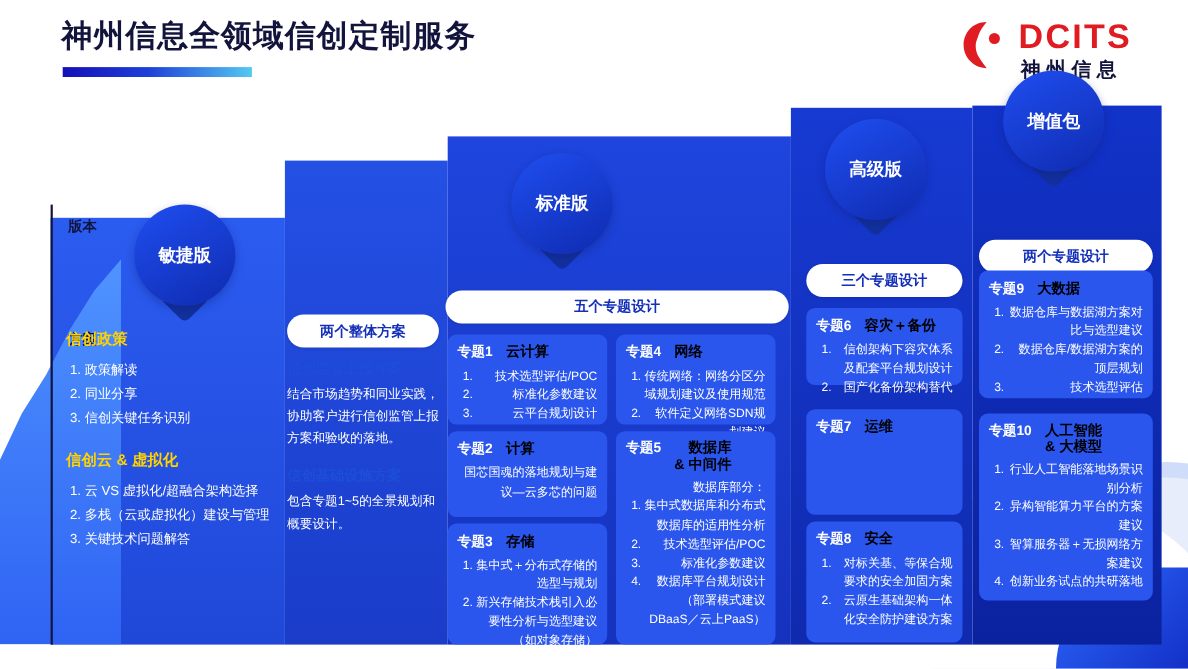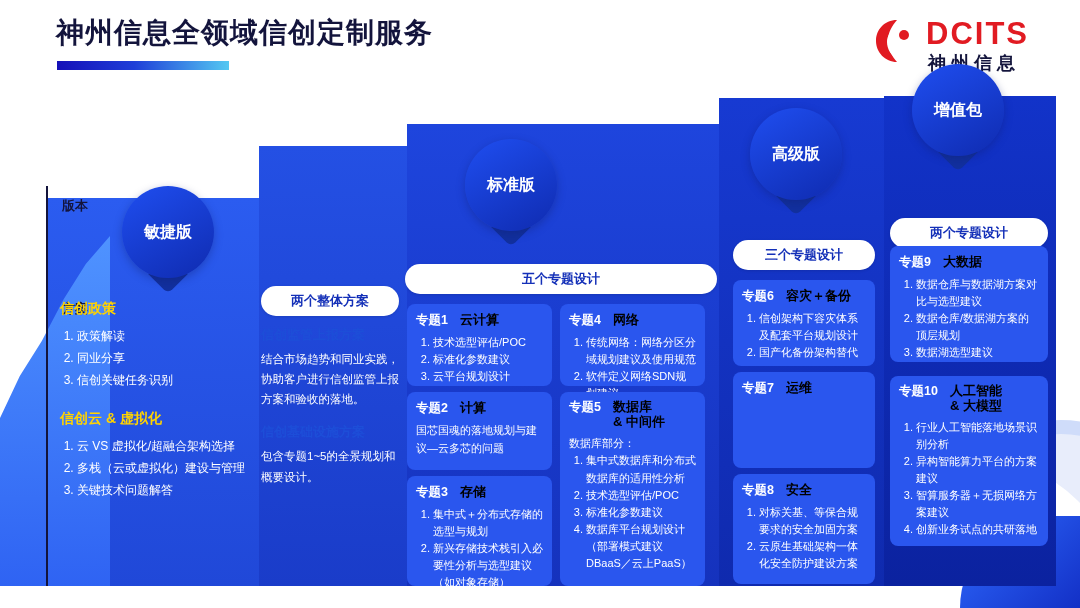--- a/index.html
+++ b/index.html
@@ -55,21 +55,21 @@
      background:#12309e;transform:rotate(45deg);border-radius:0 0 6px 0;}
   .pin.p1{left:122px;top:186px;}
   .pin.p2{left:465px;top:139px;}
   .pin.p3{left:750px;top:108px;}
   .pin.p4{left:912px;top:64px;}
 
   
   .col{position:absolute;}
   .colhead{background:#ffffff;border-radius:16px;color:#1430b8;font-size:13px;font-weight:bold;
      display:flex;align-items:center;justify-content:center;text-align:center;box-shadow:0 1px 3px rgba(0,0,0,.12);}
-  .card{background:#2a56ee;border-radius:8px;color:#ffffff;padding:7px 9px;box-sizing:border-box;}
+  .card{background:#2a56ee;border-radius:8px;color:#ffffff;padding:7px 9px;box-sizing:border-box;text-align:right;}
   .card-title{display:flex;align-items:baseline;gap:12px;font-size:12.5px;font-weight:bold;margin-bottom:5px;}
   .card-title .t-left{color:#ffffff;}
   .card-title .t-acc{color:#000000;font-size:13px;}
   ol.lst{margin:0;padding-left:17px;}
   ol.lst li{font-size:11px;line-height:1.55;margin:0;}
   .plain{font-size:11px;line-height:1.6;}
 
   
   .c1{left:46px;top:300px;width:236px;padding:0 14px;box-sizing:border-box;color:#fff;}
   .c1 .h{color:#ffd300;font-size:14px;font-weight:bold;margin:0 0 7px 0;}
@@ -91,21 +91,21 @@
   .c3 .k2{left:2px;top:128px;height:78px;}
   .c3 .k3{left:2px;top:212px;height:110px;}
   .c3 .k4{left:155px;top:40px;height:82px;}
   .c3 .k5{left:155px;top:128px;height:194px;}
   .c3 .k6{left:155px;top:328px;height:62px;background:transparent;padding-left:2px;}
 
   
   .c4{left:733px;top:240px;width:150px;}
   .c4 .colhead{position:absolute;left:0;top:0;width:142px;height:30px;}
   .c4 .card{position:absolute;left:0;width:142px;}
-  .c4 .k1{top:40px;height:86px;}
+  .c4 .k1{top:40px;height:70px;}
   .c4 .k2{top:132px;height:96px;}
   .c4 .k3{top:234px;height:110px;}
 
   
   .c5{left:890px;top:206px;width:165px;}
   .c5 .colhead{position:absolute;left:0;top:12px;width:158px;height:30px;}
   .c5 .card{position:absolute;left:0;width:158px;}
   .c5 .k1{top:40px;height:116px;}
   .c5 .k2{top:170px;height:170px;}
 </style>
@@ -288,21 +288,21 @@
   <div class="colhead">两个专题设计</div>
 
   <div class="card k1">
     <div class="card-title">
       <span class="t-left">专题9</span>
       <span class="t-acc">大数据</span>
     </div>
     <ol class="lst">
       <li>数据仓库与数据湖方案对比与选型建议</li>
       <li>数据仓库/数据湖方案的顶层规划</li>
-      <li>数据湖选型建议</li>
+      <li>技术选型评估</li>
     </ol>
   </div>
 
   <div class="card k2">
     <div class="card-title">
       <span class="t-left">专题10</span>
       <span class="t-acc" style="white-space:pre-line;line-height:1.15">人工智能
 &amp; 大模型</span>
     </div>
     <ol class="lst">

